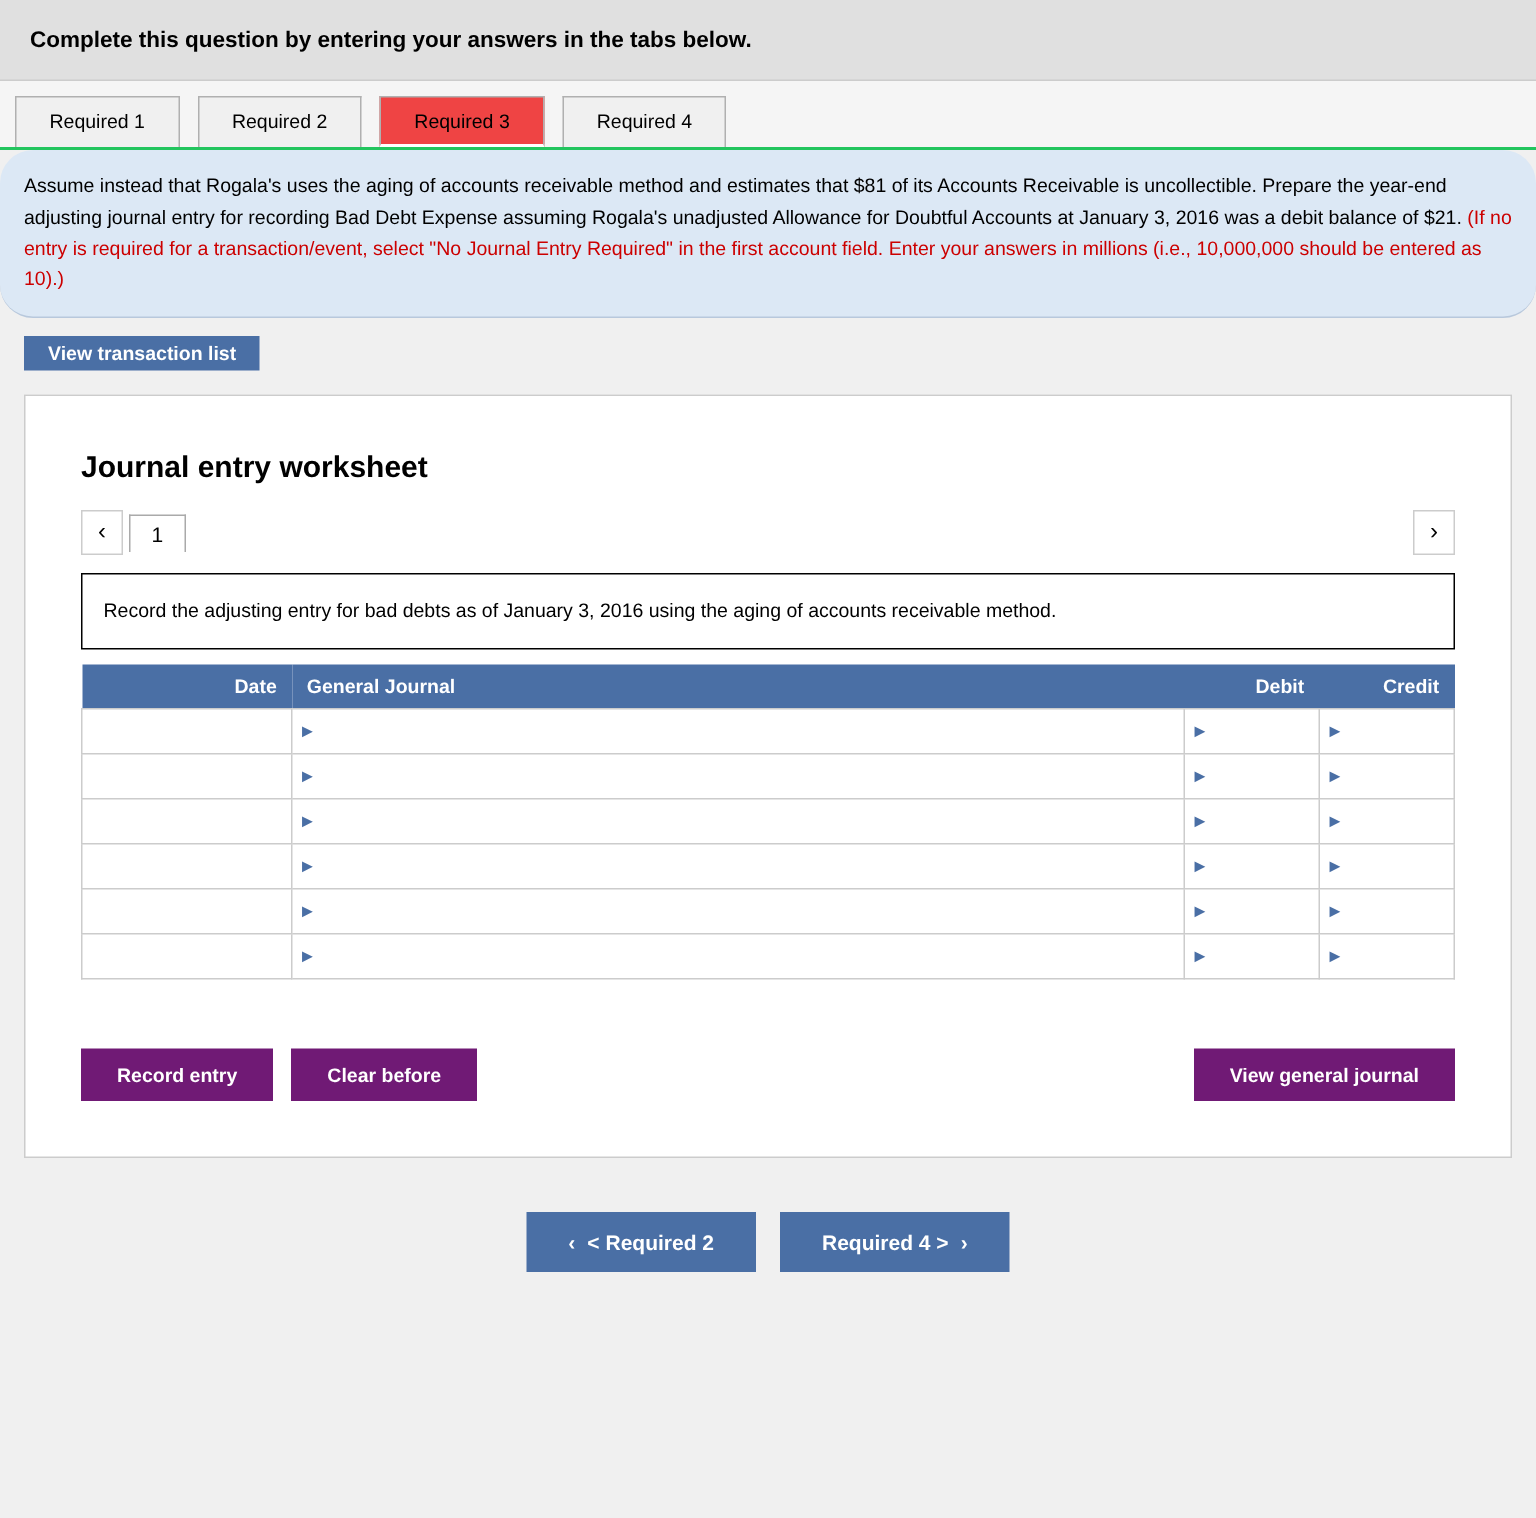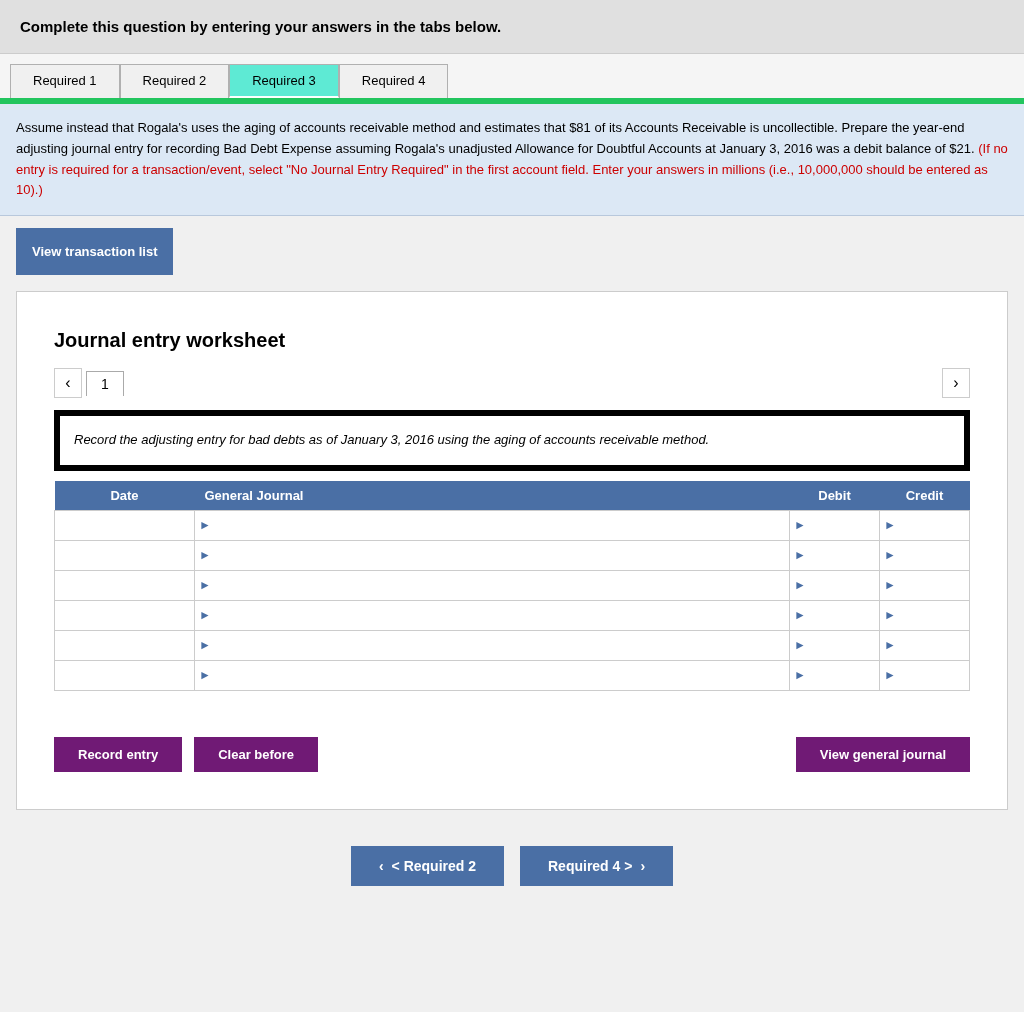--- a/index.html
+++ b/index.html
@@ -8,58 +8,59 @@
     .top-instruction {
       background: #e0e0e0;
       padding: 18px 20px;
       font-weight: bold;
       font-size: 15px;
       border-bottom: 1px solid #ccc;
     }
 
     .tabs-container {
       background: #f5f5f5;
-      border-bottom: 6px solid #22c55e;
+      border-bottom: 2px solid #22c55e;
       padding: 10px 10px 0 10px;
       display: flex;
-      gap: 0;
+      gap: 12px;
     }
 
     .tab {
       padding: 8px 22px;
       border: 1px solid #b0b0b0;
       background: #f0f0f0;
       cursor: pointer;
       font-size: 13px;
       border-bottom: none;
     }
 
     .tab.active {
-      background: #5eead4;
+      background: #ef4444;
       border-bottom: 2px solid #fff;
       font-weight: normal;
     }
 
     .description-box {
       background: #dce8f5;
       padding: 14px 16px;
       font-size: 13px;
       line-height: 1.6;
       border-bottom: 1px solid #b8c8dc;
+      border-radius: 22px;
     }
 
     .description-box .red-text {
       color: #cc0000;
     }
 
     .view-transaction-btn {
       background: #4a6fa5;
       color: white;
       border: none;
-      padding: 16px 16px;
+      padding: 4px 16px;
       font-size: 13px;
       font-weight: bold;
       cursor: pointer;
       margin: 12px 16px;
       display: inline-block;
     }
 
     .worksheet-container {
       background: #fff;
       border: 1px solid #ccc;
@@ -98,26 +99,25 @@
       font-size: 14px;
       background: #fff;
       margin: 0 4px;
     }
 
     .right-arrow {
       margin-left: auto;
     }
 
     .entry-description-box {
-      border: 6px solid #000000;
+      border: 1px solid #000000;
       padding: 14px;
       margin-bottom: 10px;
       font-size: 13px;
       line-height: 1.6;
-      font-style: italic;
     }
 
     .note-text {
       color: #cc0000;
       font-size: 13px;
       margin-bottom: 10px;
     }
 
     .journal-table {
       width: 100%;
@@ -125,21 +125,21 @@
       margin-bottom: 16px;
     }
 
     .journal-table thead tr {
       background: #4a6fa5;
       color: white;
     }
 
     .journal-table thead th {
       padding: 7px 10px;
-      text-align: center;
+      text-align: right;
       font-size: 13px;
       font-weight: bold;
     }
 
     .journal-table thead th:first-child {
       width: 140px;
     }
 
     .journal-table thead th:nth-child(2) {
       text-align: left;

